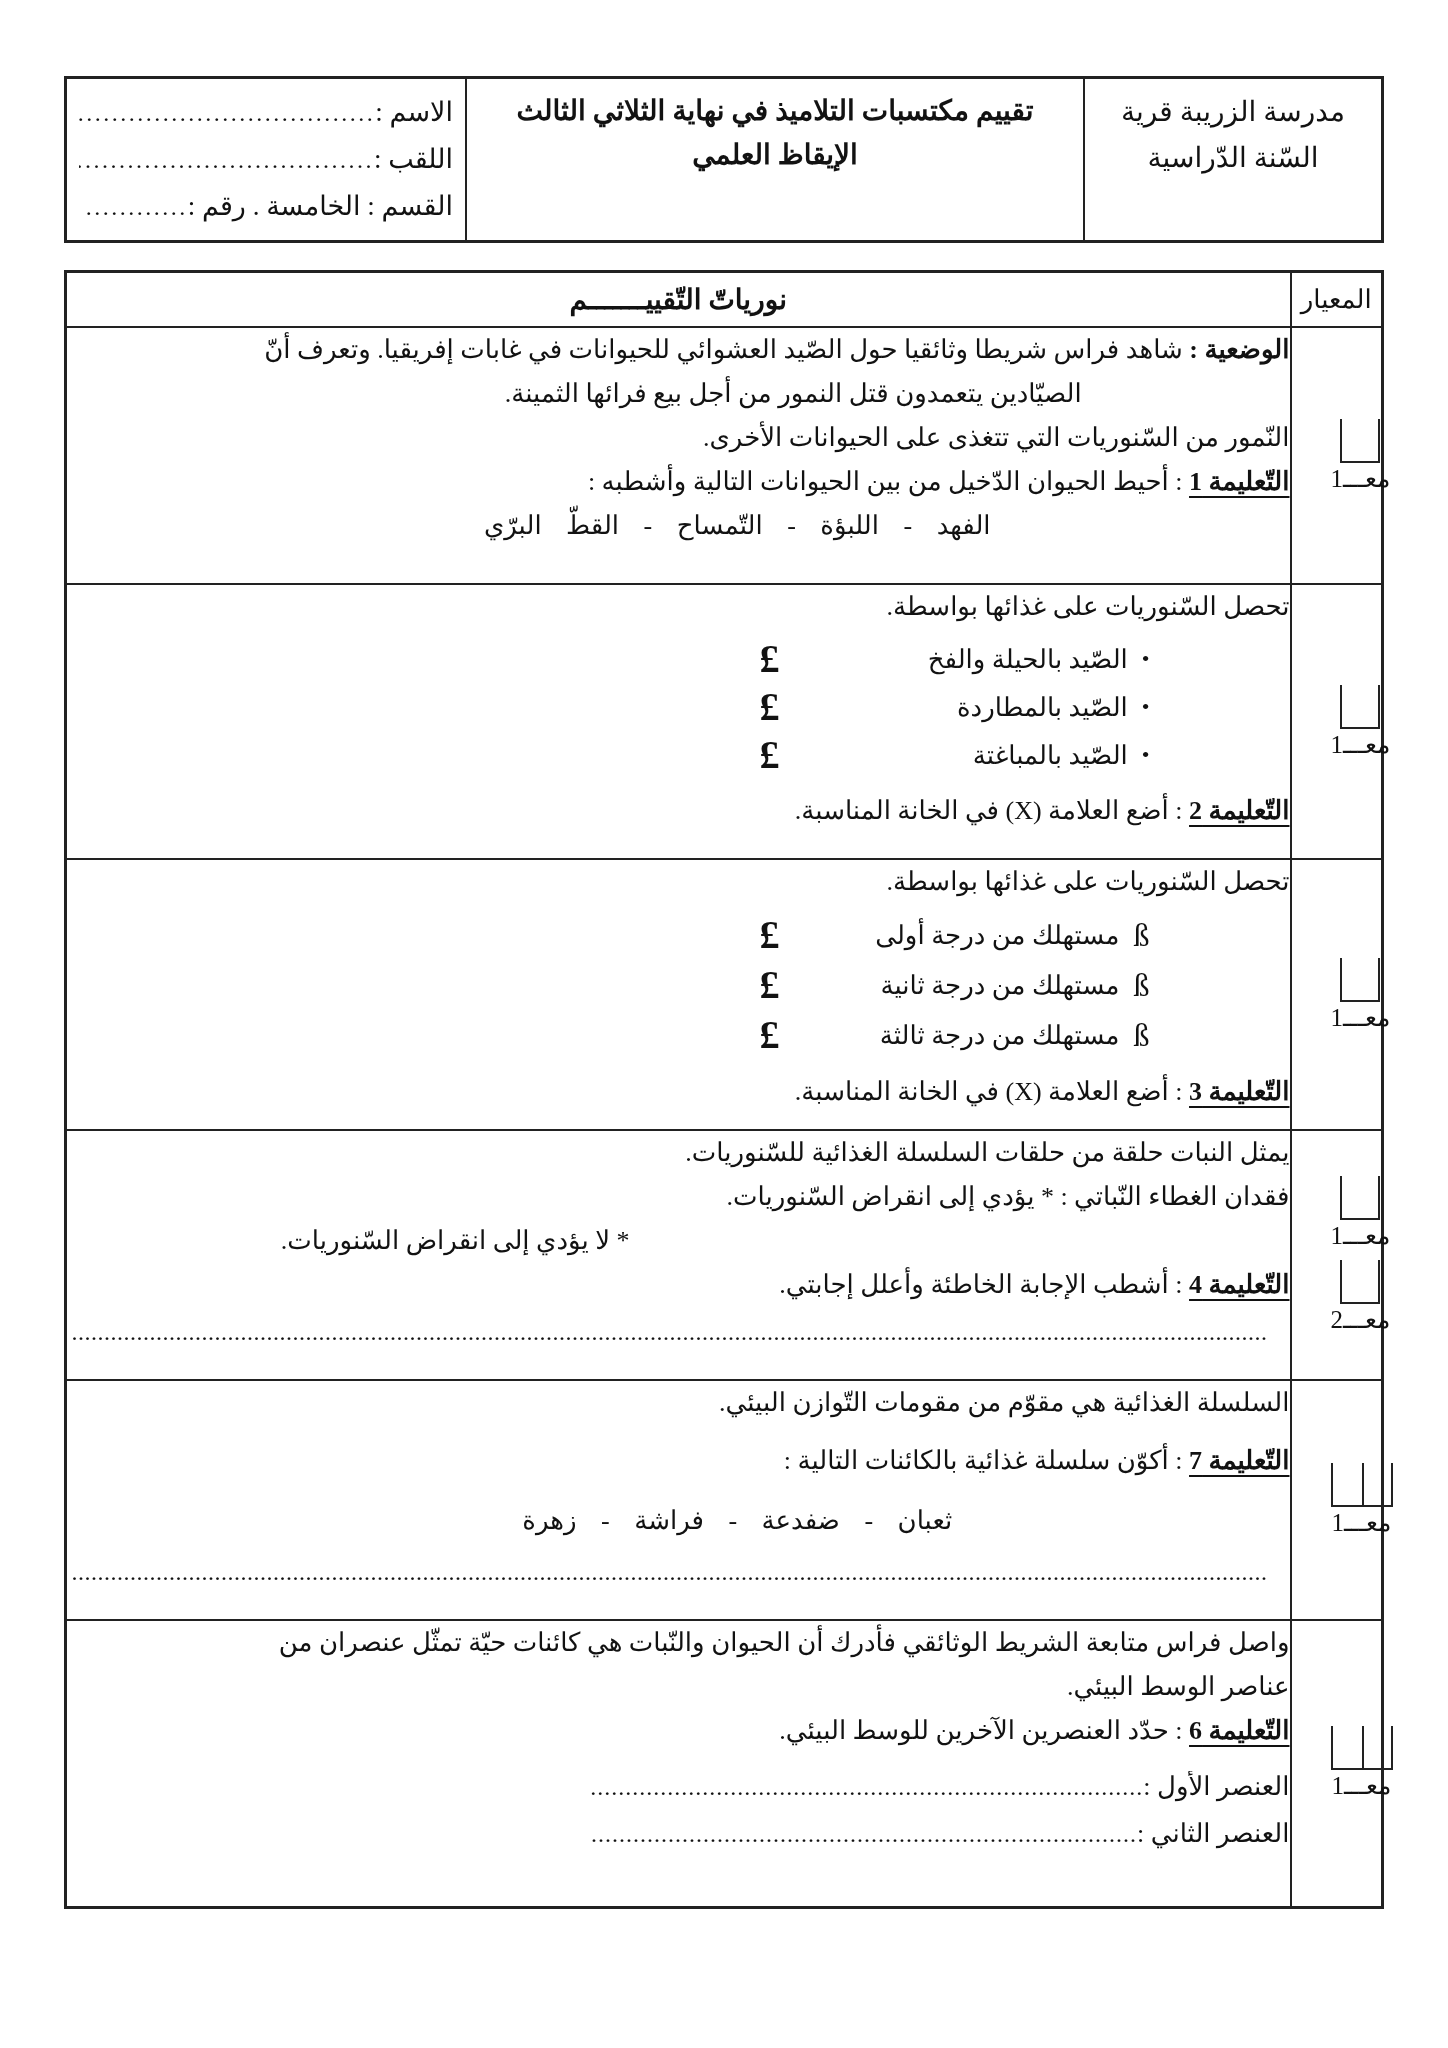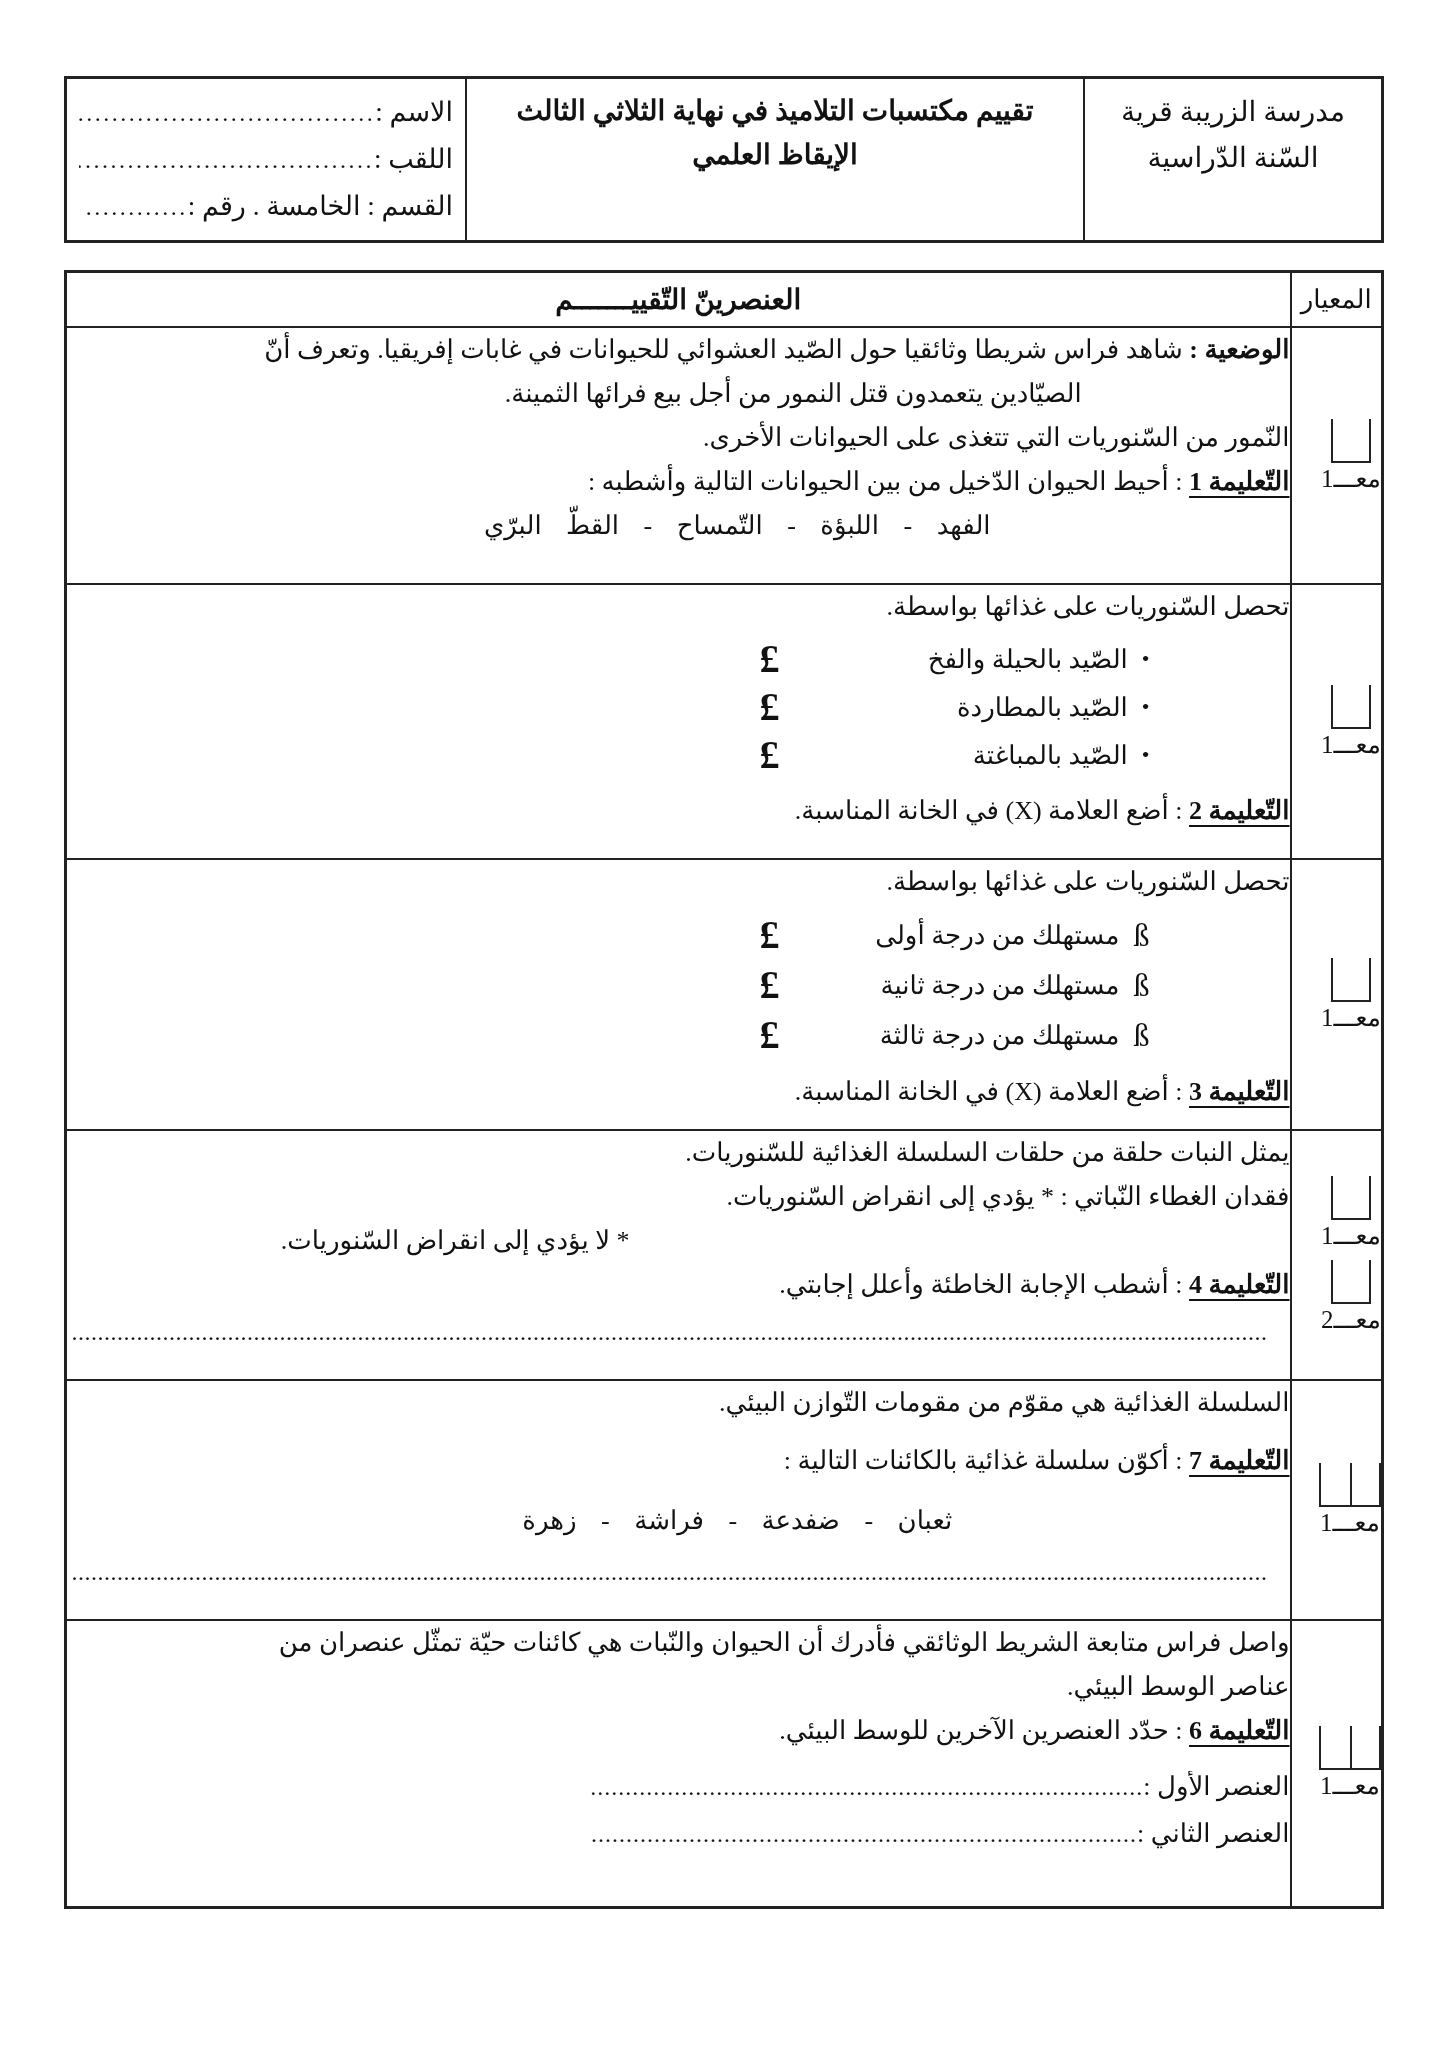--- a/index.html
+++ b/index.html
@@ -45,21 +45,21 @@
   .item .cbx{margin-right:auto;font-size:40px;line-height:1;font-weight:bold;}
 
   .dotline{margin-top:12px;padding:0 22px;font-size:24px;letter-spacing:0.5px;
            white-space:nowrap;overflow:hidden;text-align:right;}
 
   .field{display:flex;align-items:baseline;width:700px;white-space:nowrap;overflow:hidden;}
   .field .flbl{flex:0 0 auto;}
   .field .fdots{flex:1 1 auto;overflow:hidden;white-space:nowrap;font-size:24px;letter-spacing:1px;}
 
   .crit-cell{vertical-align:middle;}
-  .crit-wrap{display:flex;flex-direction:column;align-items:flex-start;justify-content:center;gap:10px;}
+  .crit-wrap{display:flex;flex-direction:column;align-items:flex-end;justify-content:center;gap:10px;padding-left:39px;}
   .crit-group{display:flex;flex-direction:column;align-items:center;}
   .crit-box{width:40px;height:44px;border:2px solid #222;border-top:none;box-sizing:border-box;}
   .crit-box.two{width:62px;position:relative;}
   .crit-box.two::after{content:"";position:absolute;left:50%;top:0;bottom:0;width:0;border-left:2px solid #222;}
   .crit-label{font-size:25px;margin-top:2px;line-height:28px;}
 
   .mt10{margin-top:10px;}.mt14{margin-top:14px;}.mt16{margin-top:16px;}.mt18{margin-top:18px;}
   .pt10{padding-top:10px;}.pt12{padding-top:12px;}.pt14{padding-top:14px;}.pt16{padding-top:16px;}.pt18{padding-top:18px;}
 </style>
 </head>
@@ -99,21 +99,21 @@
 
     <table class="main-table">
       <colgroup>
           <col class="crit-col">
           <col>
         </colgroup>
 
       <tbody>
           <tr class="head-row">
         <td class="th-crit">المعيار</td>
-        <td class="th-text">العنصرينّ التّقييـــــــم</td>
+        <td class="th-text">نورياتّ التّقييـــــــم</td>
       </tr>
 
       <tr class="r1">
         <td class="crit-cell">
           <div class="crit-wrap">
             <div class="crit-group">
               <div class="crit-box"></div>
               <div class="crit-label">معـــ1</div>
             </div>
           </div>

